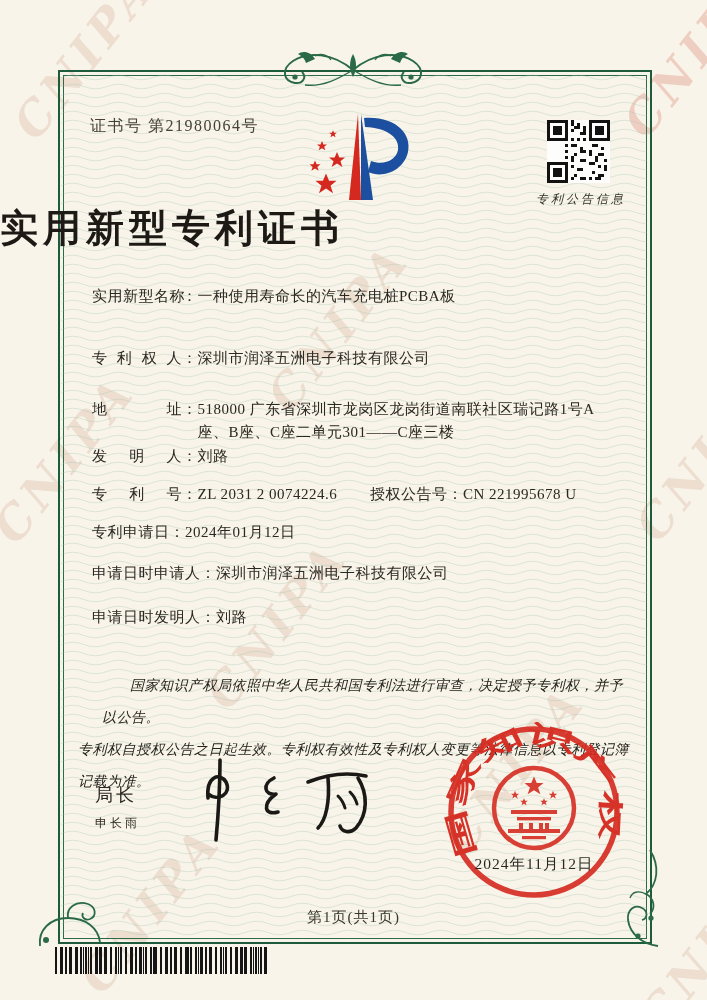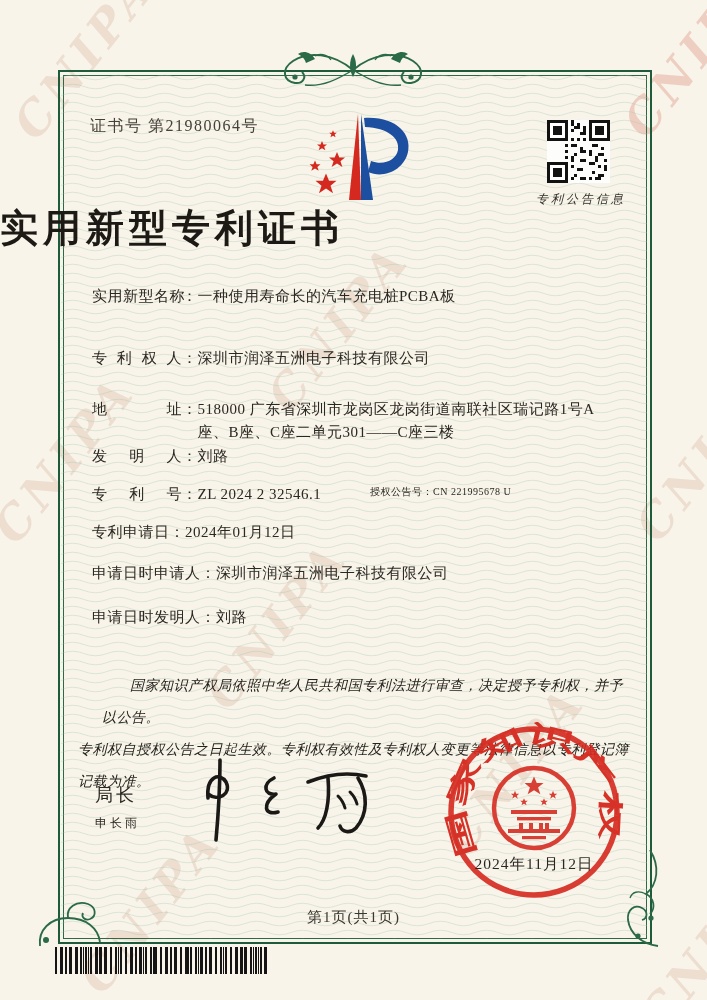--- a/index.html
+++ b/index.html
@@ -18,21 +18,21 @@
   
   .content{position:absolute;inset:0;z-index:4;}
   .certno{position:absolute;left:90px;top:116px;font-size:16px;letter-spacing:1.5px;color:#45413a;}
   .logo{position:absolute;left:288px;top:108px;}
   .qrblock{position:absolute;left:528px;top:120px;width:100px;text-align:center;}
   .qrblock svg{display:block;margin:0 auto;background:#fdfdfb;}
   .qrcap{margin-top:8px;font-size:12px;font-style:italic;letter-spacing:3px;color:#33302b;margin-left:6px;}
   .title{position:absolute;left:0;top:203px;width:100%;font-size:38px;
          font-weight:bold;letter-spacing:5px;color:#1d1a16;}
   .row{position:absolute;left:92px;font-size:15px;letter-spacing:.5px;white-space:nowrap;}
-  .row2{position:absolute;left:370px;font-size:10px;letter-spacing:.5px;white-space:nowrap;text-align:center;}
+  .row2{position:absolute;left:370px;font-size:15px;letter-spacing:.5px;white-space:nowrap;text-align:center;}
   .lbl6{display:inline-block;width:90px;text-align:justify;text-align-last:justify;
         text-justify:inter-character;vertical-align:top;}
   .addr{display:flex;white-space:normal;width:520px;line-height:23px;}
   .addr .lbl6{flex:none;}
   .addr .colon{flex:none;}
   .addr .val{flex:1;}
   .decree{position:absolute;left:78px;top:670px;width:552px;font-size:14px;line-height:32px;
           font-style:italic;color:#26231e;letter-spacing:.5px;}
   .decree .l1{text-indent:2em;margin-left:24px;}
   .sig-title{position:absolute;left:95px;top:783px;font-size:18px;letter-spacing:3px;}
@@ -179,21 +179,21 @@
     </div>
     <div class="row addr" style="top:398px;">
       <span class="lbl6">地址</span>
         <span class="colon">：</span>
         <span class="val">518000 广东省深圳市龙岗区龙岗街道南联社区瑞记路1号A座、B座、C座二单元301——C座三楼</span>
     </div>
     <div class="row" style="top:447px;">
       <span class="lbl6">发明人</span><span class="colon">：</span><span class="val">刘路</span>
     </div>
     <div class="row" style="top:485px;">
-      <span class="lbl6">专利号</span><span class="colon">：</span><span class="val">ZL 2024 2 32546.1</span>
+      <span class="lbl6">专利号</span><span class="colon">：</span><span class="val">ZL 2031 2 0074224.6</span>
     </div>
     <div class="row2" style="top:485px;">
       <span>授权公告号</span><span class="colon">：</span><span class="val">CN 221995678 U</span>
     </div>
     <div class="row" style="top:523px;">
       <span>专利申请日</span><span class="colon">：</span><span class="val">2024年01月12日</span>
     </div>
     <div class="row" style="top:608px;">
       <span>申请日时发明人</span><span class="colon">：</span><span class="val">刘路</span>
     </div>

